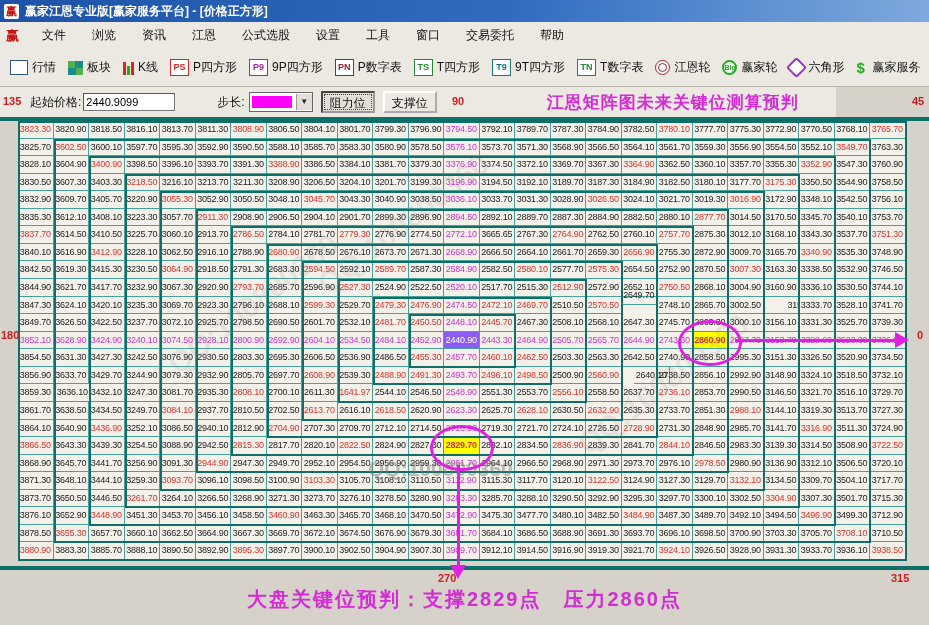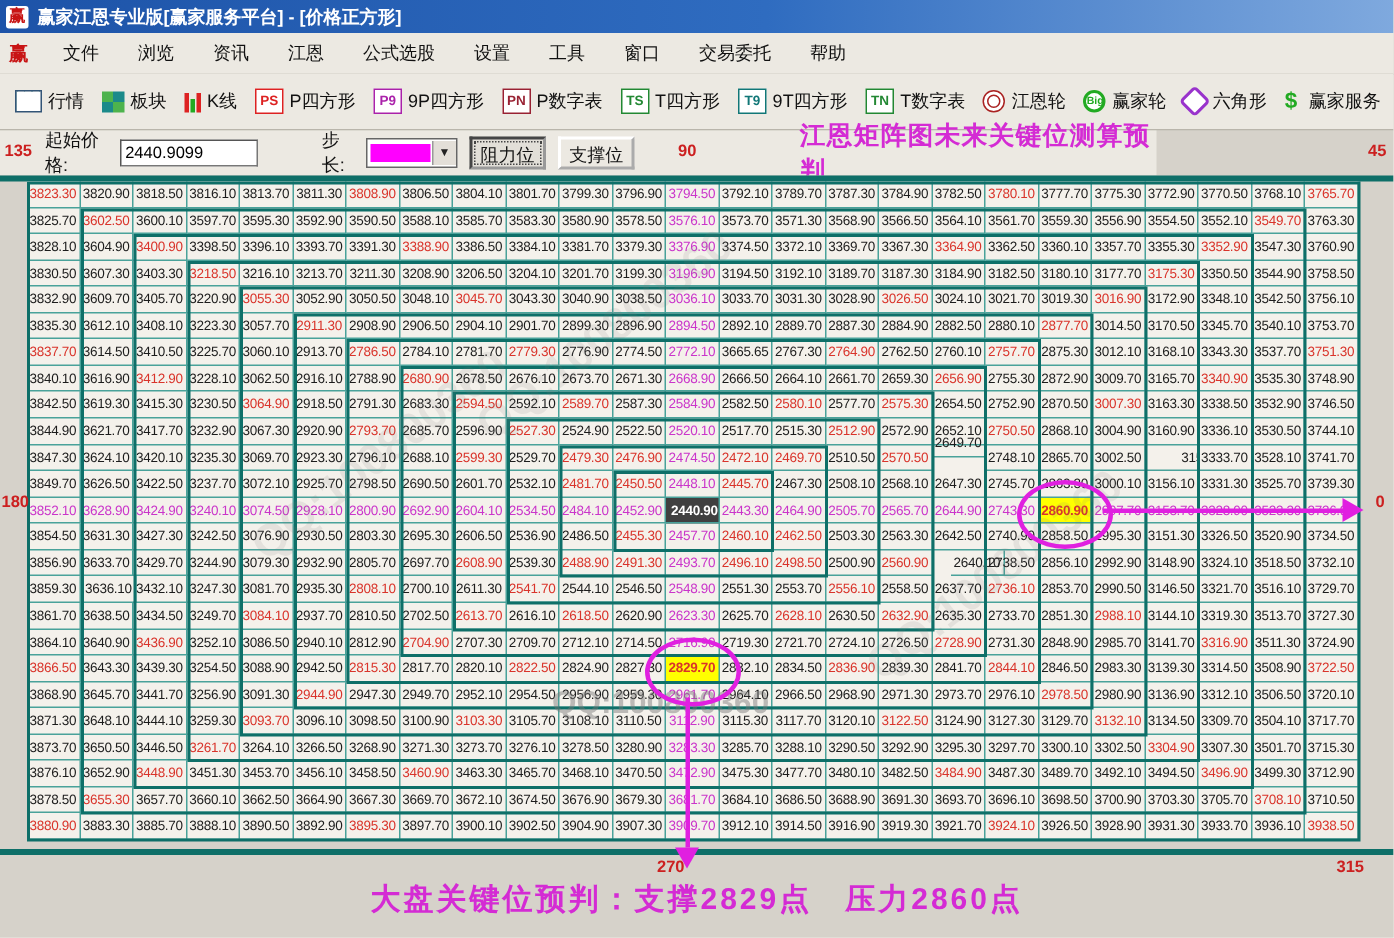--- a/index.html
+++ b/index.html
@@ -41,21 +41,21 @@
     background:linear-gradient(#fff 0 0) padding-box,
       repeating-linear-gradient(90deg,#6aa 0 1px,#fff 1px 5px);}
   .ic-blocks{display:inline-block;width:15px;height:14px;
     background:conic-gradient(#1b8a8a 0 25%,#4db34d 0 50%,#1b8a8a 0 75%,#4db34d 0 100%);}
   .ic-k{display:inline-flex;gap:1px;align-items:flex-end;height:15px;}
   .ic-k i{width:3px;display:block;}
   .ic-k .r{background:#d22;height:13px;}
   .ic-k .g{background:#2a2;height:9px;}
 
   
-  .controls{position:absolute;left:0;top:87px;width:771px;height:30px;background:#ece9e2;
+  .controls{position:absolute;left:0;top:87px;width:836px;height:30px;background:#ece9e2;
     display:flex;align-items:center;font-size:12px;color:#111;}
   .deg{position:absolute;color:#cc2020;font-size:11px;font-weight:bold;}
   .lbl{margin-left:30px;}
   .price-input{width:86px;height:16px;border:1px solid #777;border-top-color:#555;border-left-color:#555;
     background:#fff;font-size:11px;padding:0 2px;margin-left:2px;font-family:"Liberation Sans",sans-serif;}
   .step-lbl{margin-left:42px;}
   .color-combo{display:inline-flex;margin-left:4px;width:62px;height:18px;border:1px solid #666;background:#fff;align-items:center;}
   .swatch{width:40px;height:12px;margin-left:2px;}
   .combo-btn{margin-left:auto;width:15px;height:16px;background:#e3dfd8;border-left:1px solid #999;
     font-size:8px;text-align:center;line-height:16px;color:#222;}
@@ -73,21 +73,21 @@
   .rule.top{top:0;height:4px;}
   .rule.bottom{top:449px;height:4px;}
 
   .grid{position:absolute;left:18px;top:4px;width:888px;height:439px;background:#f4f1eb;}
   .cell{position:absolute;width:35.5px;height:17.56px;box-sizing:border-box;
     border-right:1px solid #49a29a;border-bottom:1px solid #49a29a;
     font-size:9px;letter-spacing:-0.2px;line-height:17px;text-align:center;
     white-space:nowrap;overflow:hidden;color:#1c1c1c;}
   .c-r{color:#d9342b;}
   .c-m{color:#ca35ca;}
-  .c-C{background:#404040;color:#fff;font-weight:bold;text-align:right;}
+  .c-C{background:#8b5cf6;color:#fff;font-weight:normal;}
   .c-Y{background:#ffff00;color:#d9342b;font-weight:bold;}
   .ring{position:absolute;border:2px solid #0e6f68;box-sizing:border-box;pointer-events:none;}
 
   .side-label{position:absolute;color:#cc2020;font-size:11px;font-weight:bold;}
   .lab-180{left:1px;top:212px;}
   .lab-0{left:917px;top:212px;}
   .lab-270{left:438px;top:455px;}
   .lab-315{left:891px;top:455px;}
 
   
@@ -590,21 +590,21 @@
         <div class="cell " style="left: 852px; top: 245.84px;">3732.10</div>
         <div class="cell " style="left: 0px; top: 263.4px;">3859.30</div>
         <div class="cell " style="left: 37px; top: 263.4px;">3636.10</div>
         <div class="cell " style="left: 71px; top: 263.4px;">3432.10</div>
         <div class="cell " style="left: 106.5px; top: 263.4px;">3247.30</div>
         <div class="cell " style="left: 142px; top: 263.4px;">3081.70</div>
         <div class="cell " style="left: 177.5px; top: 263.4px;">2935.30</div>
         <div class="cell c-r" style="left: 213px; top: 263.4px;">2808.10</div>
         <div class="cell " style="left: 248.5px; top: 263.4px;">2700.10</div>
         <div class="cell " style="left: 284px; top: 263.4px;">2611.30</div>
-        <div class="cell c-r" style="left: 319.5px; top: 263.4px;">2541.70</div>
+        <div class="cell c-r" style="left: 319.5px; top: 263.4px;">1641.97</div>
         <div class="cell " style="left: 355px; top: 263.4px;">2544.10</div>
         <div class="cell " style="left: 390.5px; top: 263.4px;">2546.50</div>
         <div class="cell c-m" style="left: 426px; top: 263.4px;">2548.90</div>
         <div class="cell " style="left: 461.5px; top: 263.4px;">2551.30</div>
         <div class="cell " style="left: 497px; top: 263.4px;">2553.70</div>
         <div class="cell c-r" style="left: 532.5px; top: 263.4px;">2556.10</div>
         <div class="cell " style="left: 568px; top: 263.4px;">2558.50</div>
         <div class="cell " style="left: 603.5px; top: 263.4px;">2637.70</div>
         <div class="cell c-r" style="left: 639px; top: 263.4px;">2736.10</div>
         <div class="cell " style="left: 674.5px; top: 263.4px;">2853.70</div>

